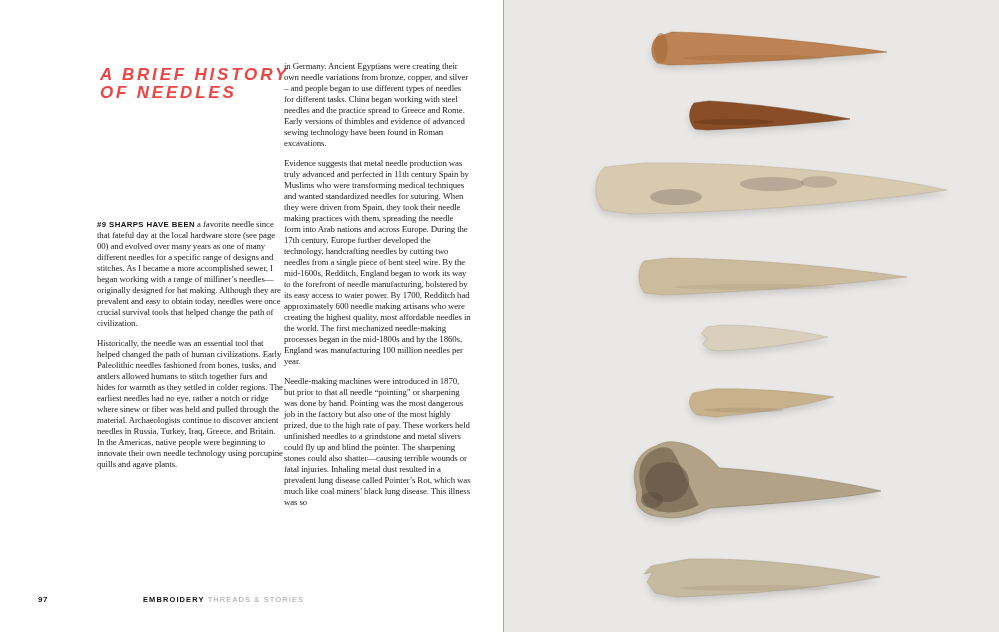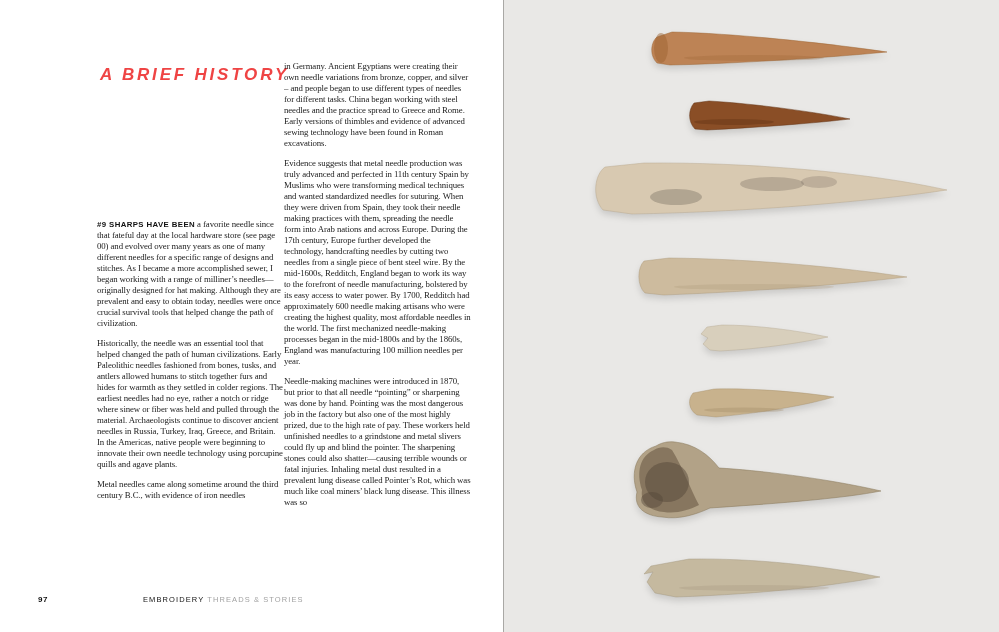--- a/index.html
+++ b/index.html
@@ -30,46 +30,46 @@
   }
   .caption .cap-label{font-style:normal;font-size:7.3px;letter-spacing:0.8px;color:#333;}
   .folio{
     position:absolute;left:38px;top:595px;
     font-family:"Liberation Sans", sans-serif;font-weight:bold;font-size:8px;letter-spacing:0.5px;color:#111;
   }
   .running-head{
     position:absolute;left:115px;top:595px;
     font-family:"Liberation Sans", sans-serif;font-size:7.5px;letter-spacing:1.1px;
   }
-  .running-head .bk-title{font-weight:normal;color:#111;padding-left:28px;}
+  .running-head .bk-title{font-weight:bold;color:#111;padding-left:28px;}
   .running-head .bk-sub{font-weight:normal;color:#a2a2a2;}
   
   .right-page{
     position:absolute;left:503px;top:0;width:496px;height:632px;
     border-left:1px solid #a9a8a5;
     box-shadow:inset 10px 0 14px -8px rgba(0,0,0,0.28);
   }
   .right-page svg{display:block;}
   .needle{filter:drop-shadow(0 4px 3px rgba(0,0,0,0.13));}
 </style>
 </head>
 <body>
 
 <div class="spread">
 
   <div class="left-page">
 
     <div class="page-title">
       <div>A BRIEF HISTORY</div>
+      <div>OF NEEDLES</div>
     </div>
 
     <div class="col col-1">
       <p><span class="lead-in">#9 SHARPS HAVE BEEN</span><span> a favorite needle since that fateful day at the local hardware store (see page 00) and evolved over many years as one of many different needles for a specific range of designs and stitches. As I became a more accomplished sewer, I began working with a range of milliner’s needles—originally designed for hat making. Although they are prevalent and easy to obtain today, needles were once crucial survival tools that helped change the path of civilization.</span></p>
       <p>Historically, the needle was an essential tool that helped changed the path of human civilizations. Early Paleolithic needles fashioned from bones, tusks, and antlers allowed humans to stitch together furs and hides for warmth as they settled in colder regions. The earliest needles had no eye, rather a notch or ridge where sinew or fiber was held and pulled through the material. Archaeologists continue to discover ancient needles in Russia, Turkey, Iraq, Greece, and Britain. In the Americas, native people were beginning to innovate their own needle technology using porcupine quills and agave plants.</p>
-      <p>Metal needles came along sometime around the third century B.C., with evidence of iron needles</p>
     </div>
 
     <div class="col col-2">
       <p>in Germany. Ancient Egyptians were creating their own needle variations from bronze, copper, and silver – and people began to use different types of needles for different tasks. China began working with steel needles and the practice spread to Greece and Rome. Early versions of thimbles and evidence of advanced sewing technology have been found in Roman excavations.</p>
       <p>Evidence suggests that metal needle production was truly advanced and perfected in 11th century Spain by Muslims who were transforming medical techniques and wanted standardized needles for suturing. When they were driven from Spain, they took their needle making practices with them, spreading the needle form into Arab nations and across Europe. During the 17th century, Europe further developed the technology, handcrafting needles by cutting two needles from a single piece of bent steel wire. By the mid-1600s, Redditch, England began to work its way to the forefront of needle manufacturing, bolstered by its easy access to water power. By 1700, Redditch had approximately 600 needle making artisans who were creating the highest quality, most affordable needles in the world. The first mechanized needle-making processes began in the mid-1800s and by the 1860s, England was manufacturing 100 million needles per year.</p>
       <p>Needle-making machines were introduced in 1870, but prior to that all needle “pointing” or sharpening was done by hand. Pointing was the most dangerous job in the factory but also one of the most highly prized, due to the high rate of pay. These workers held unfinished needles to a grindstone and metal slivers could fly up and blind the pointer. The sharpening stones could also shatter—causing terrible wounds or fatal injuries. Inhaling metal dust resulted in a prevalent lung disease called Pointer’s Rot, which was much like coal miners’ black lung disease. This illness was so</p>
     </div>
 
 
     <div class="folio">97</div>

